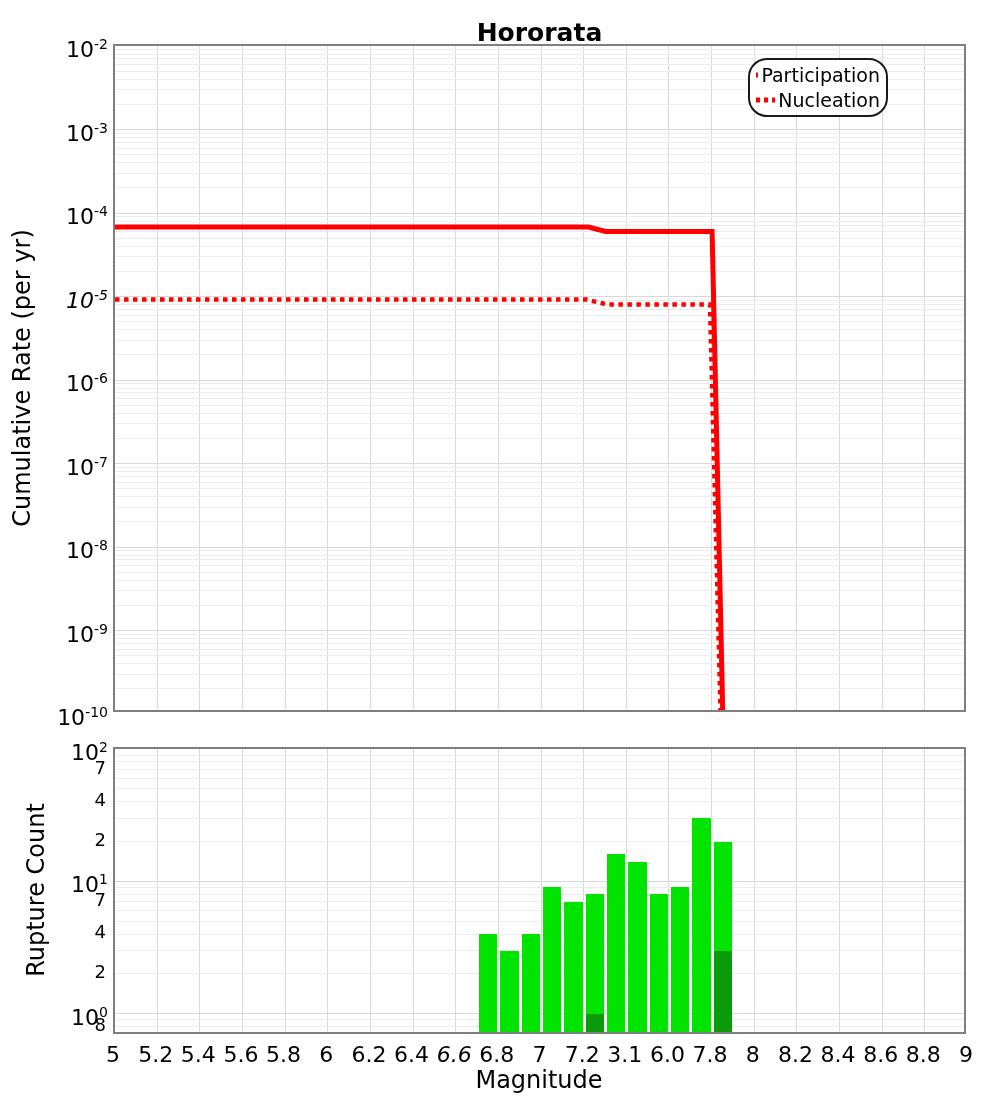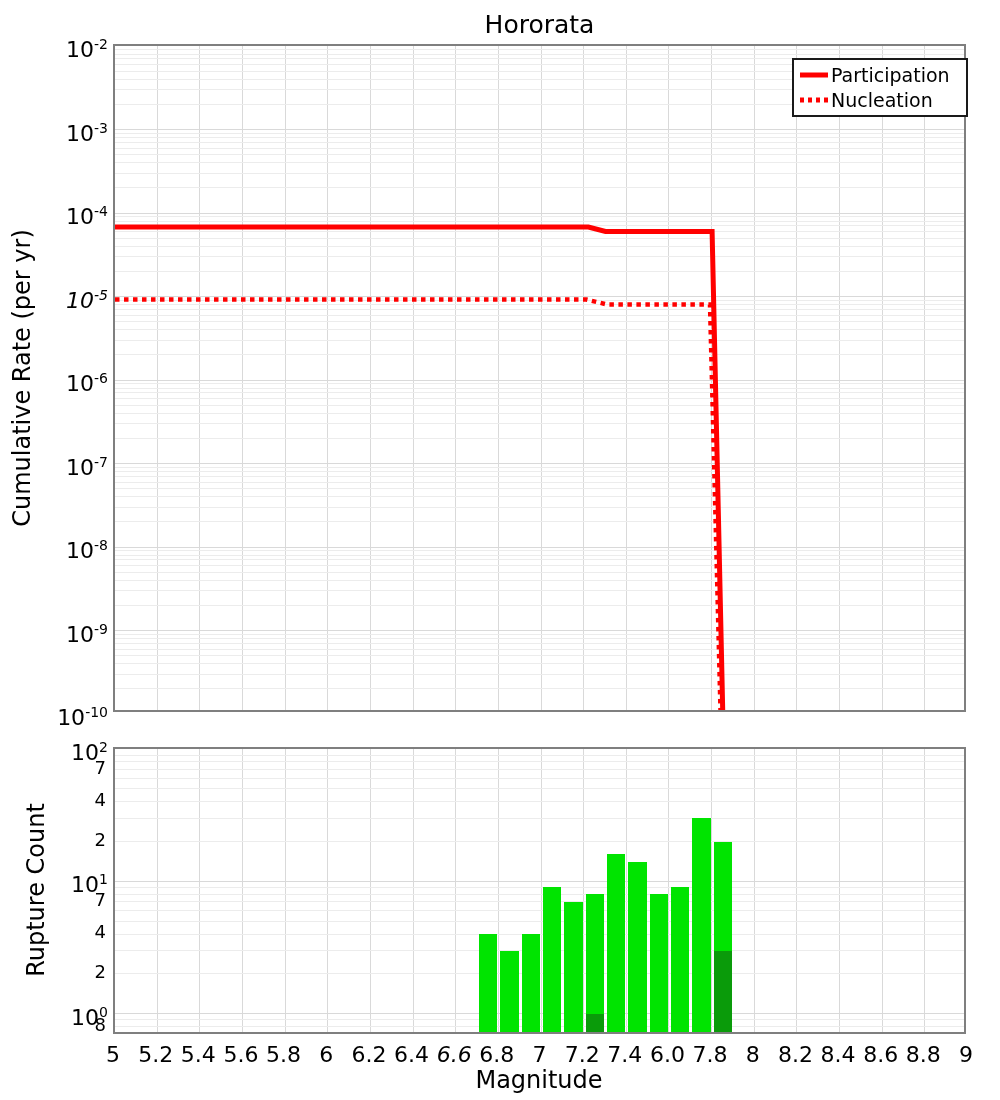--- a/index.html
+++ b/index.html
@@ -8,22 +8,22 @@
     font-family:"DejaVu Sans","Liberation Sans",sans-serif;color:#000;
     overflow:hidden;
   }
   .panel{position:absolute;background:#ffffff;border:2px solid #7f7f7f;box-sizing:border-box;overflow:hidden;}
   .grid-h{position:absolute;left:0;right:0;height:1px;}
   .grid-h.major{background:#d9d9d9;}
   .grid-h.minor{background:#ececec;}
   .grid-v{position:absolute;top:0;bottom:0;width:1px;background:#d9d9d9;}
   .bar{position:absolute;}
   .chart-title{
-    position:absolute;left:113px;width:853px;top:10px;text-align:center;
-    font-size:25px;font-weight:normal;
+    position:absolute;left:113px;width:853px;top:18px;text-align:center;
+    font-size:25px;font-weight:bold;
   }
   .axis-title-y{
     position:absolute;width:420px;height:30px;line-height:30px;text-align:center;
     font-size:24px;transform:rotate(-90deg);transform-origin:center;
   }
   .axis-title-x{
     position:absolute;left:339px;top:1066px;width:400px;text-align:center;font-size:24px;
   }
   .ytick{position:absolute;text-align:right;font-size:22px;line-height:22px;white-space:nowrap;}
   .ytick sup{font-size:14px;}
@@ -198,21 +198,21 @@
       <div class="bar" style="left: 491.975px; width: 18.325px; top: 105.383px; height: 181.617px; background: rgb(0, 228, 0);"></div>
       <div class="bar" style="left: 513.3px; width: 18.325px; top: 113.062px; height: 173.938px; background: rgb(0, 228, 0);"></div>
       <div class="bar" style="left: 534.625px; width: 18.325px; top: 145.243px; height: 141.757px; background: rgb(0, 228, 0);"></div>
       <div class="bar" style="left: 555.95px; width: 18.325px; top: 138.47px; height: 148.53px; background: rgb(0, 228, 0);"></div>
       <div class="bar" style="left: 577.275px; width: 18.325px; top: 69.235px; height: 217.765px; background: rgb(0, 228, 0);"></div>
       <div class="bar" style="left: 598.6px; width: 18.325px; top: 92.5514px; height: 194.449px; background: rgb(0, 228, 0);"></div>
       <div class="bar" style="left: 470.65px; width: 18.325px; top: 264.822px; height: 22.1777px; background: rgb(10, 155, 10);"></div>
       <div class="bar" style="left: 598.6px; width: 18.325px; top: 201.646px; height: 85.3539px; background: rgb(10, 155, 10);"></div>
     </div>
 
-  <div class="legend legend-top" style="left:792px;top:58px;width:176px;height:59px;">
+  <div class="legend legend-top" style="left:748px;top:58px;width:140px;height:59px;border-radius:19px;">
     <div class="legend-row">
       <svg width="28" height="8">
         <line id="swParticipation" x1="0" y1="4" x2="28" y2="4" stroke-width="5" stroke="#ff0000"></line>
       </svg>
       <span class="legend-text">Participation</span>
     </div>
     <div class="legend-row">
       <svg width="28" height="8">
         <line id="swNucleation" x1="0" y1="4" x2="28" y2="4" stroke-width="5" stroke-dasharray="4 4" stroke="#ff0000"></line>
       </svg>
@@ -245,21 +245,21 @@
     <div class="xtick" style="left: 163.3px;">5.4</div>
     <div class="xtick" style="left: 205.95px;">5.6</div>
     <div class="xtick" style="left: 248.6px;">5.8</div>
     <div class="xtick" style="left: 291.25px;">6</div>
     <div class="xtick" style="left: 333.9px;">6.2</div>
     <div class="xtick" style="left: 376.55px;">6.4</div>
     <div class="xtick" style="left: 419.2px; font-style: italic;">6.6</div>
     <div class="xtick" style="left: 461.85px;">6.8</div>
     <div class="xtick" style="left: 504.5px;">7</div>
     <div class="xtick" style="left: 547.15px;">7.2</div>
-    <div class="xtick" style="left: 589.8px;">7.4</div>
+    <div class="xtick" style="left: 589.8px;">3.1</div>
     <div class="xtick" style="left: 632.45px;">6.0</div>
     <div class="xtick" style="left: 675.1px;">7.8</div>
     <div class="xtick" style="left: 717.75px;">8</div>
     <div class="xtick" style="left: 760.4px;">8.2</div>
     <div class="xtick" style="left: 803.05px;">8.4</div>
     <div class="xtick" style="left: 845.7px;">8.6</div>
     <div class="xtick" style="left: 888.35px;">8.8</div>
     <div class="xtick" style="left: 931px;">9</div>
   </div>
 

